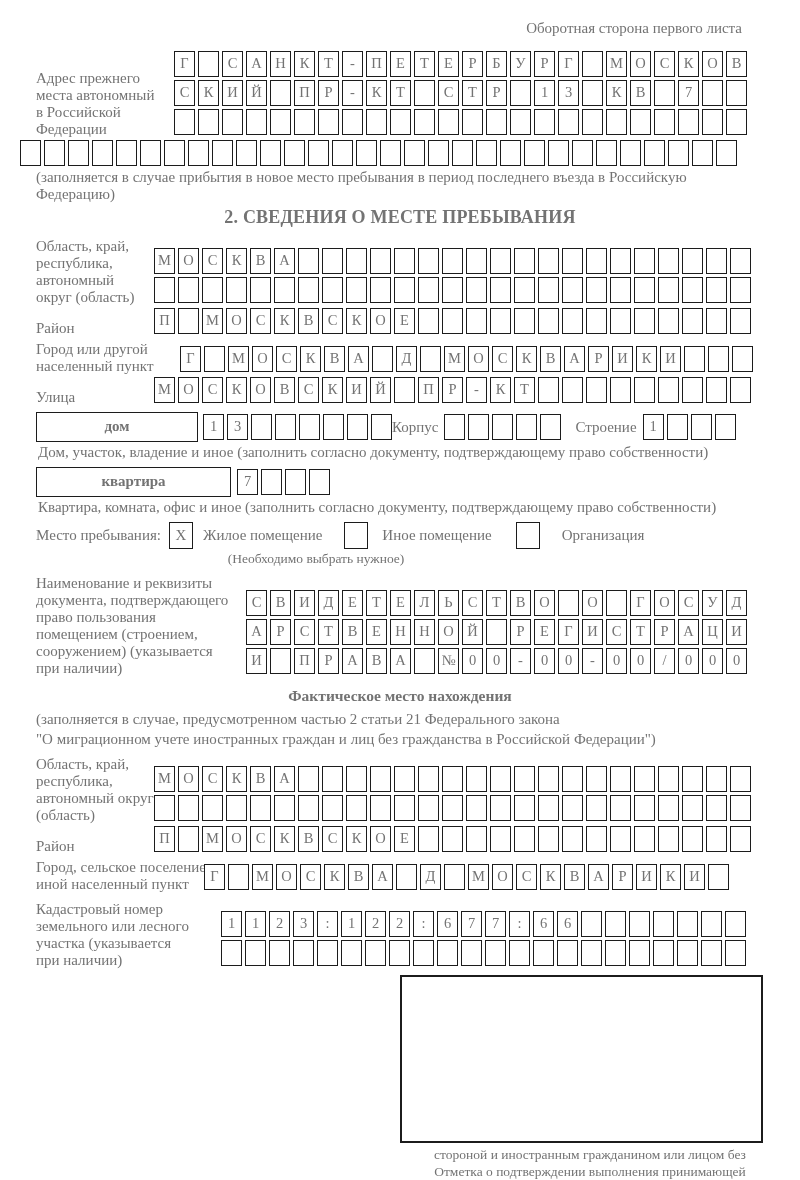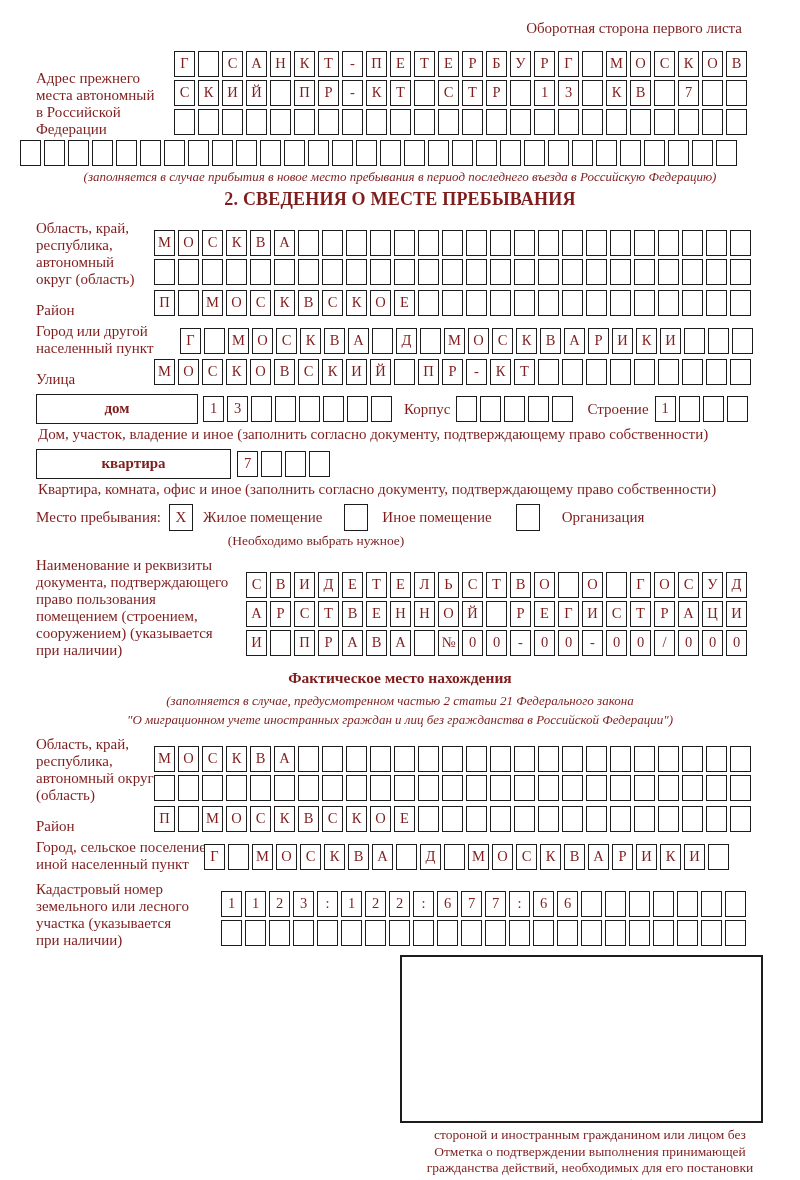--- a/index.html
+++ b/index.html
@@ -2,38 +2,38 @@
 <html><head>
 <meta charset="utf-8">
 <style>
   html,body{margin:0;padding:0;background:#fff;}
   .page{
     position:relative;
     width:800px;height:1180px;
     box-sizing:border-box;
     padding:20px 36px 0 36px;
     background:#fff;
-    color:#7f1d1d;
+    color:#737373;
     font-family:"Liberation Serif","DejaVu Serif",serif;
     overflow:hidden;
   }
   .top-note{font-size:15px;text-align:right;padding-right:22px;margin-bottom:14px;}
   .frow{display:flex;align-items:flex-end;margin-bottom:2px;}
   .flabel{flex:none;font-size:15px;line-height:17px;padding-top:2px;}
   .flabel div{white-space:nowrap;}
   .w138{width:138px;} .w118{width:118px;} .w168{width:168px;} .w185{width:185px;} .w210{width:210px;}
   .boxcol{flex:1;min-width:0;}
   .cellrow{display:flex;gap:3px;margin-bottom:3px;}
   .cell{
     flex:none;width:21px;height:26px;box-sizing:border-box;
     border:1.6px solid #1c1c1c;text-align:center;
     font-size:14.5px;line-height:22px;background:#fff;
   }
   .fullrow{margin-left:-16px;}
-  .note{font-size:13px;text-align:center;margin:3px 0 4px 0;font-style:italic;}
+  .note{font-size:15px;margin:3px 0 4px 0;}
   .note-left{font-size:15px;text-align:left;margin:1px 0 3px 2px;}
   .h2{font-size:18px;font-weight:bold;text-align:center;margin:4px 0 8px 0;letter-spacing:.2px;}
   .h3{font-size:15.5px;font-weight:bold;text-align:center;margin:10px 0 6px 0;}
   .widebox{
     flex:none;box-sizing:border-box;border:1.8px solid #1c1c1c;height:30px;
     line-height:27px;text-align:center;font-size:15px;background:#fff;font-weight:bold;
   }
   .inline-label{font-size:15px;line-height:30px;flex:none;}
   .houserow{display:flex;align-items:center;margin:6px 0 2px 0;}
   .houserow .cellrow{margin-bottom:0;}
@@ -356,21 +356,21 @@
     <div class="cellrow" style="margin-left:5px;">
         <span class="cell">1</span>
         <span class="cell">3</span>
         <span class="cell"></span>
         <span class="cell"></span>
         <span class="cell"></span>
         <span class="cell"></span>
         <span class="cell"></span>
         <span class="cell"></span>
       </div>
-    <div class="inline-label" style="margin-left:12px;">Корпус</div>
+    <div class="inline-label" style="">Корпус</div>
     <div class="cellrow" style="margin-left:6px;">
         <span class="cell"></span>
         <span class="cell"></span>
         <span class="cell"></span>
         <span class="cell"></span>
         <span class="cell"></span>
       </div>
     <div class="inline-label" style="margin-left:14px;">Строение</div>
     <div class="cellrow" style="margin-left:6px;">
         <span class="cell">1</span>

